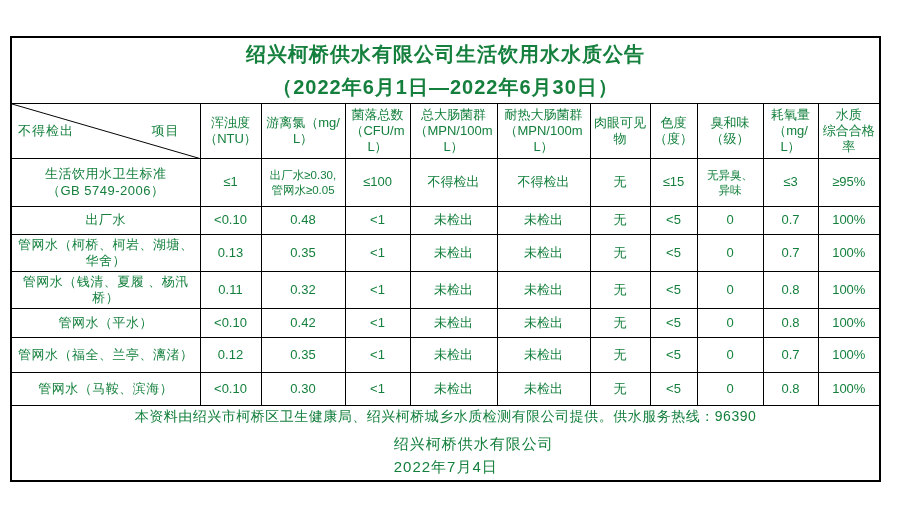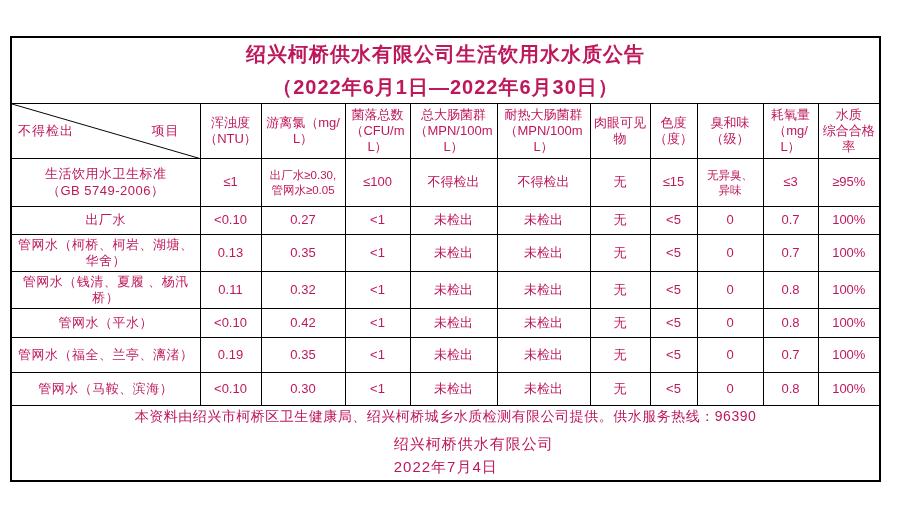--- a/index.html
+++ b/index.html
@@ -1,21 +1,21 @@
 <!DOCTYPE html>
 <html><head>
 <meta charset="utf-8">
 <style>
   html, body { margin: 0; padding: 0; background: #ffffff; }
   .page {
     position: relative;
     width: 904px;
     height: 517px;
     background: #ffffff;
-    color: #be185d;
+    color: #15803d;
     font-family: "Liberation Sans", sans-serif;
     overflow: hidden;
   }
   table.report {
     position: absolute;
     left: 10px;
     top: 36px;
     width: 869px;
     height: 446px;
     border-collapse: collapse;
@@ -138,21 +138,21 @@
           <td class="dcell">不得检出</td>
           <td class="dcell">无</td>
           <td class="dcell">≤15</td>
           <td class="dcell small">无异臭、<br>异味</td>
           <td class="dcell">≤3</td>
           <td class="dcell">≥95%</td>
         </tr>
         <tr>
           <td class="rlabel">出厂水</td>
           <td class="dcell">&lt;0.10</td>
-          <td class="dcell">0.27</td>
+          <td class="dcell">0.48</td>
           <td class="dcell">&lt;1</td>
           <td class="dcell">未检出</td>
           <td class="dcell">未检出</td>
           <td class="dcell">无</td>
           <td class="dcell">&lt;5</td>
           <td class="dcell">0</td>
           <td class="dcell">0.7</td>
           <td class="dcell">100%</td>
         </tr>
         <tr>
@@ -189,21 +189,21 @@
           <td class="dcell">未检出</td>
           <td class="dcell">未检出</td>
           <td class="dcell">无</td>
           <td class="dcell">&lt;5</td>
           <td class="dcell">0</td>
           <td class="dcell">0.8</td>
           <td class="dcell">100%</td>
         </tr>
         <tr>
           <td class="rlabel">管网水（福全、兰亭、漓渚）</td>
-          <td class="dcell">0.19</td>
+          <td class="dcell">0.12</td>
           <td class="dcell">0.35</td>
           <td class="dcell">&lt;1</td>
           <td class="dcell">未检出</td>
           <td class="dcell">未检出</td>
           <td class="dcell">无</td>
           <td class="dcell">&lt;5</td>
           <td class="dcell">0</td>
           <td class="dcell">0.7</td>
           <td class="dcell">100%</td>
         </tr>

